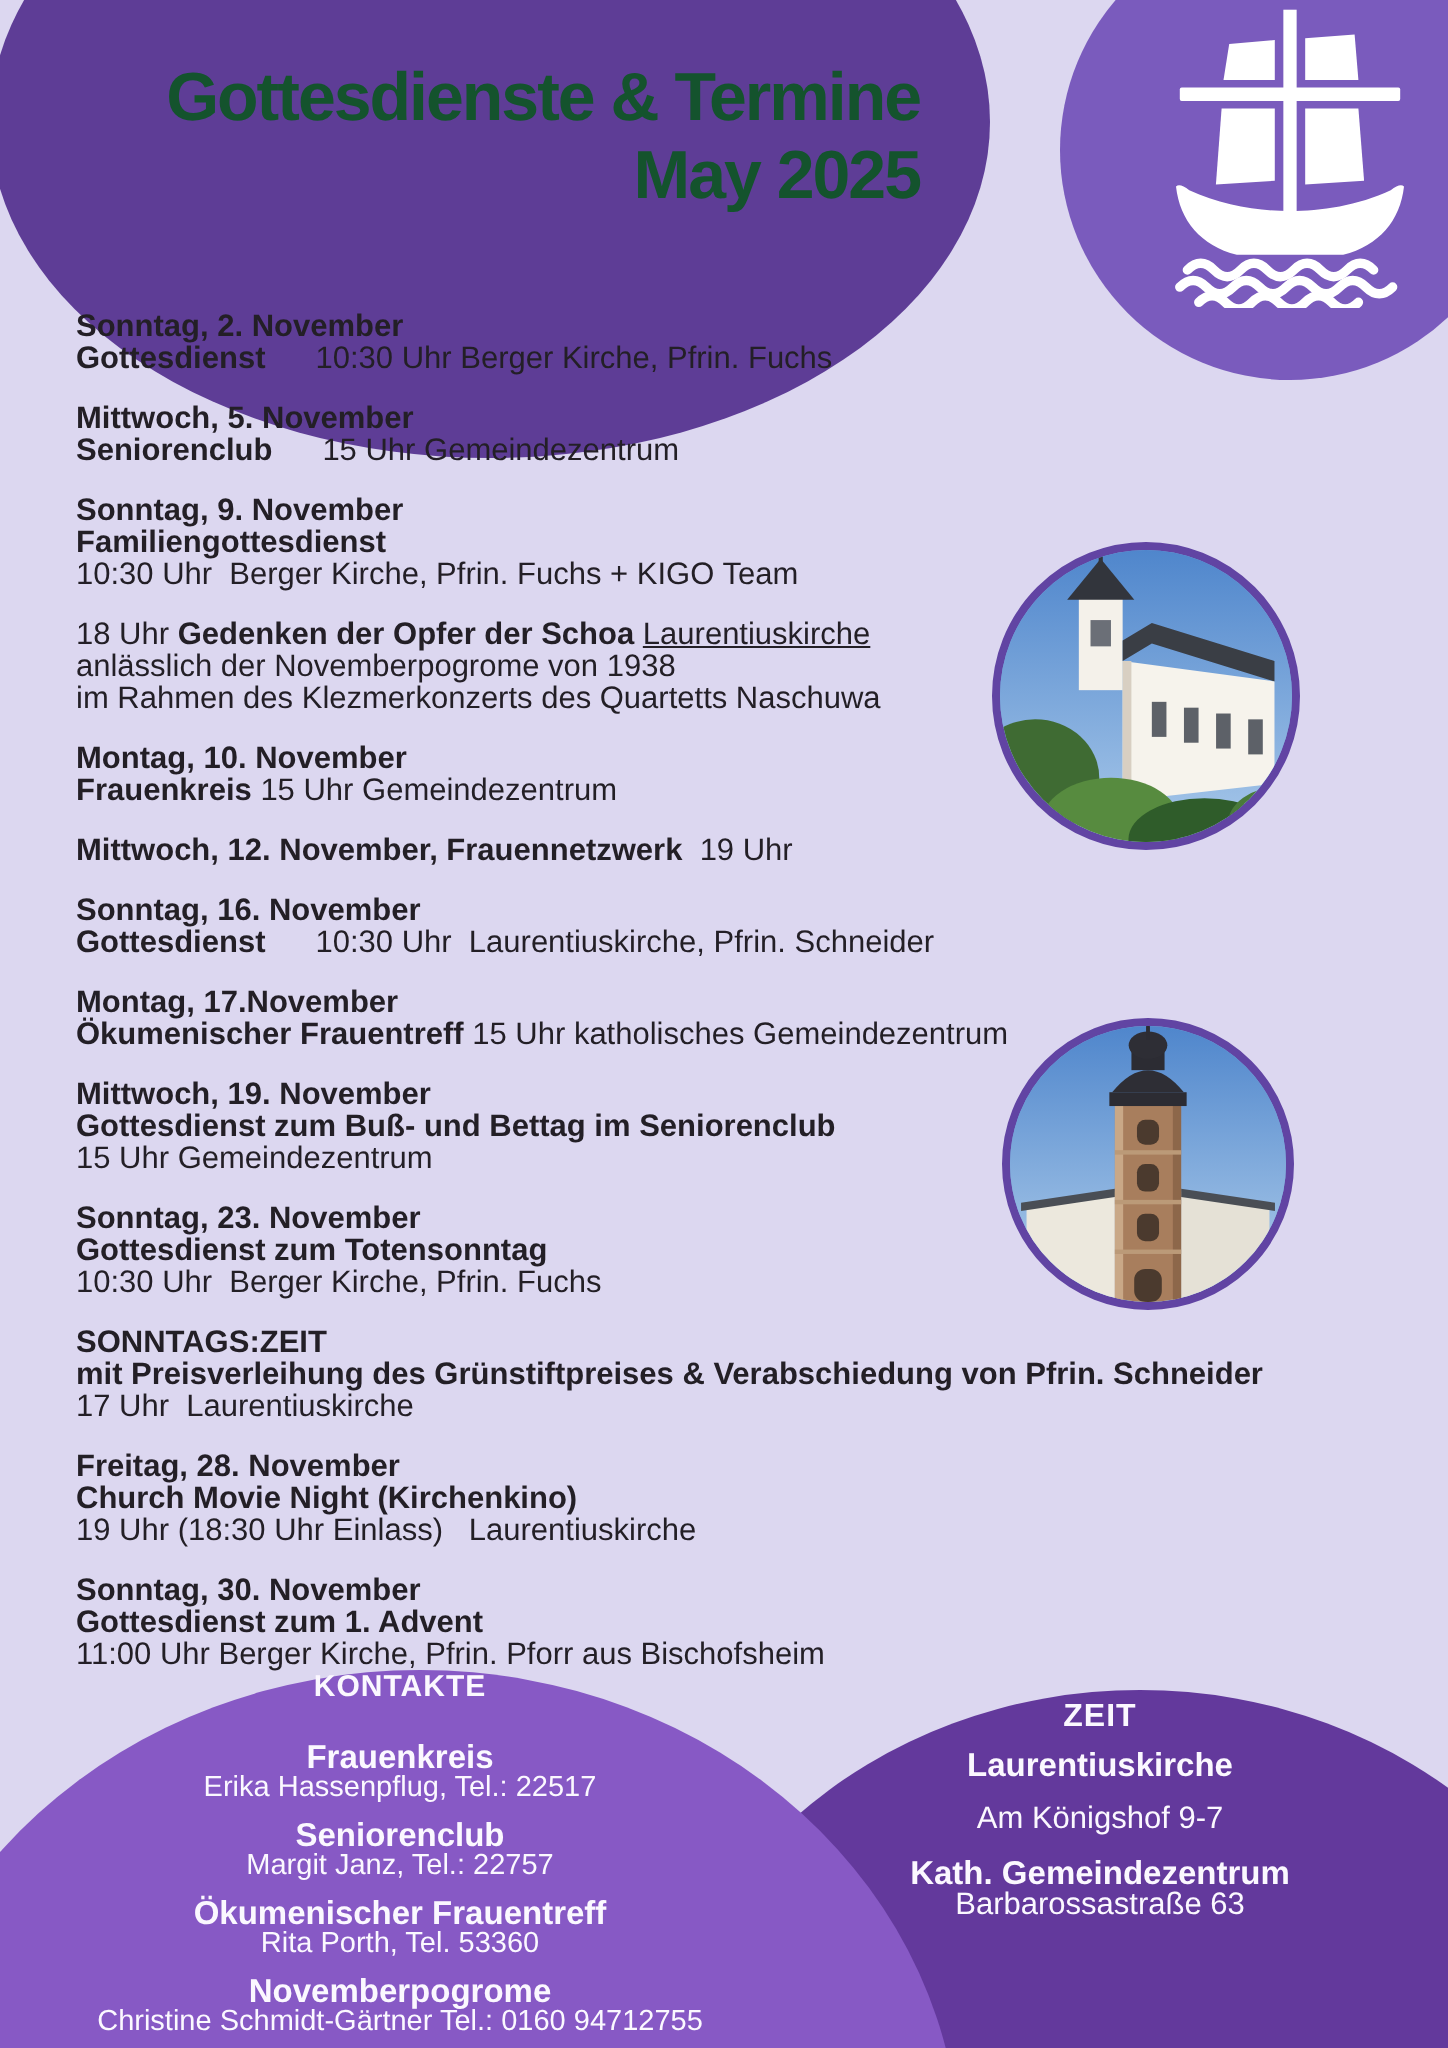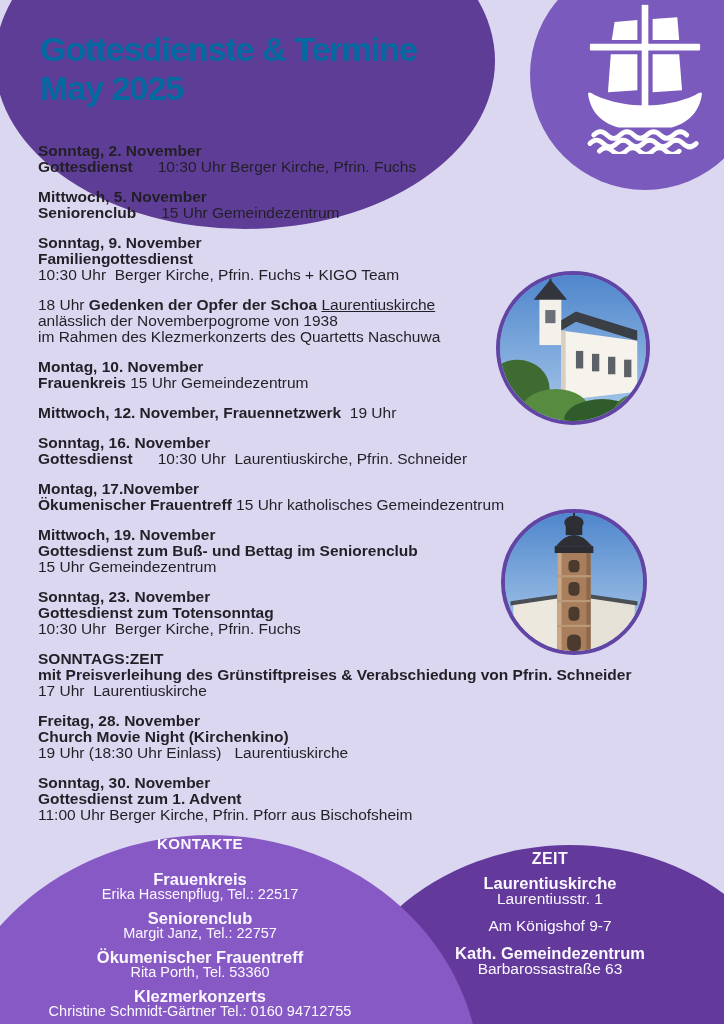--- a/index.html
+++ b/index.html
@@ -14,26 +14,26 @@
     position:absolute; left:-5px; top:-107px; width:500px; height:336px;
     background:#5e3d96; border-radius:50%;
   }
   .logo-circle{
     position:absolute; left:530px; top:-40px; width:230px; height:230px;
     background:#7a5bbd; border-radius:50%;
   }
   .logo-circle svg{position:absolute; left:48px; top:42px;}
   .title-block{
     position:absolute; left:40px; top:30px; width:420px;
-    text-align:left; color:#0369a1; font-weight:700;
+    text-align:right; color:#14532d; font-weight:700;
     font-size:34px; line-height:39px; letter-spacing:-1px;
   }
   
   .events{
-    position:absolute; left:38px; top:143px; width:672px;
+    position:absolute; left:38px; top:156px; width:672px;
     font-size:15.5px; line-height:16px; white-space:pre-wrap;
   }
   .event{margin-bottom:14px;}
   .seg-b{font-weight:700;}
   .seg-u{text-decoration:underline;}
   .seg-g{margin-left:25px;}
   
   .photo{
     position:absolute; border:4px solid #6144a3; border-radius:50%;
     overflow:hidden; background:#7aa7d8;
@@ -180,32 +180,31 @@
         </div>
         <div class="entry">
           <div class="name">Seniorenclub</div>
           <div class="detail">Margit Janz, Tel.: 22757</div>
         </div>
         <div class="entry">
           <div class="name">Ökumenischer Frauentreff</div>
           <div class="detail">Rita Porth, Tel. 53360</div>
         </div>
         <div class="entry">
-          <div class="name">Klezmerkonzerts</div>
+          <div class="name">Novemberpogrome</div>
           <div class="detail">Christine Schmidt-Gärtner Tel.: 0160 94712755</div>
         </div>
       </div>
   </div>
 
   <div class="orte-text">
     <div class="bub-title">ZEIT</div>
     <div id="orte-entries">
         <div class="entry">
           <div class="name">Laurentiuskirche</div>
-          <div class="detail">Laurentiusstr. 1</div>
         </div>
         <div class="entry">
           <div class="detail">Am Königshof 9-7</div>
         </div>
         <div class="entry">
           <div class="name">Kath. Gemeindezentrum</div>
           <div class="detail">Barbarossastraße 63</div>
         </div>
       </div>
   </div>

